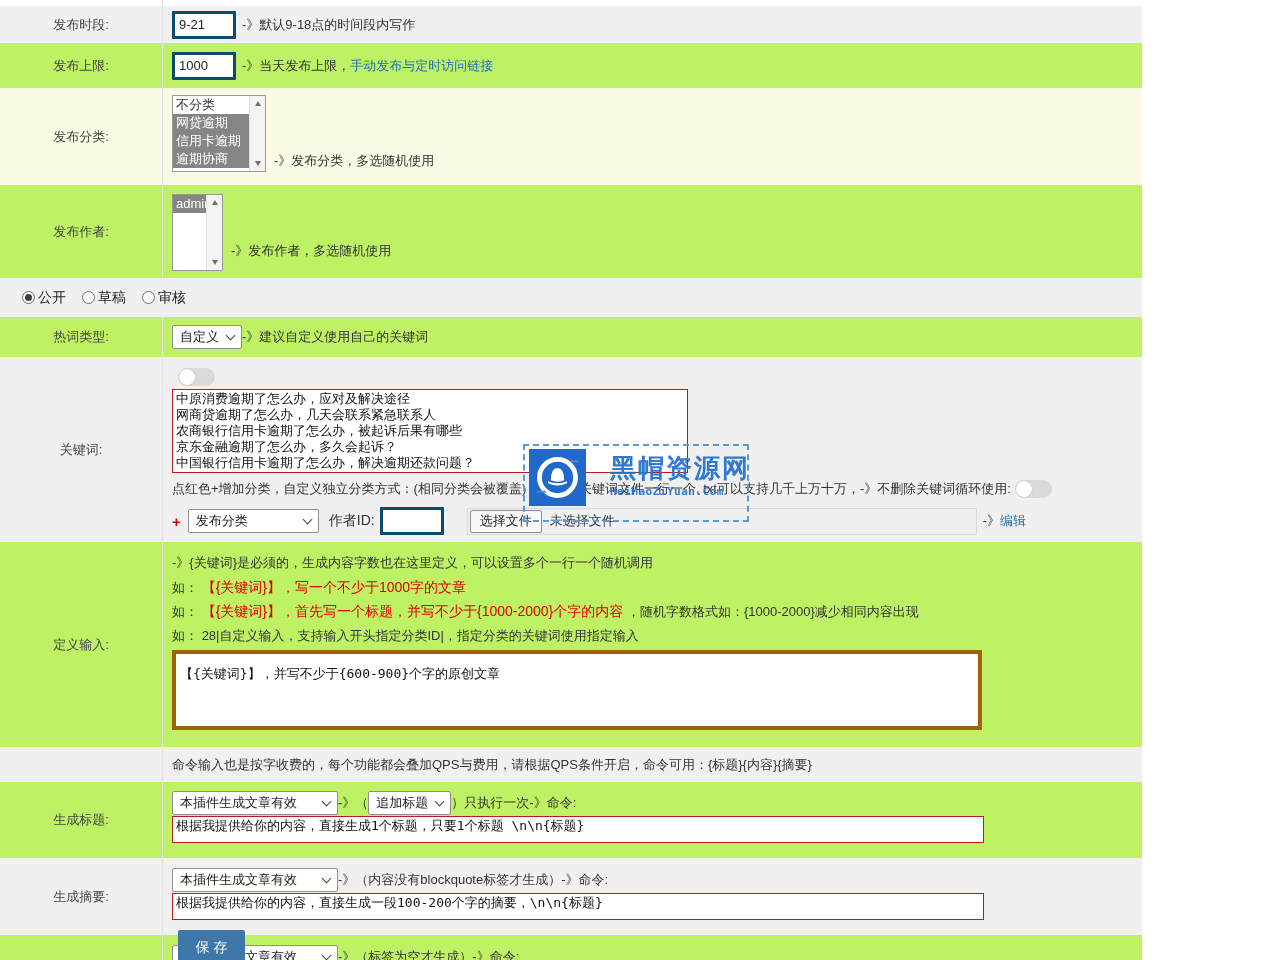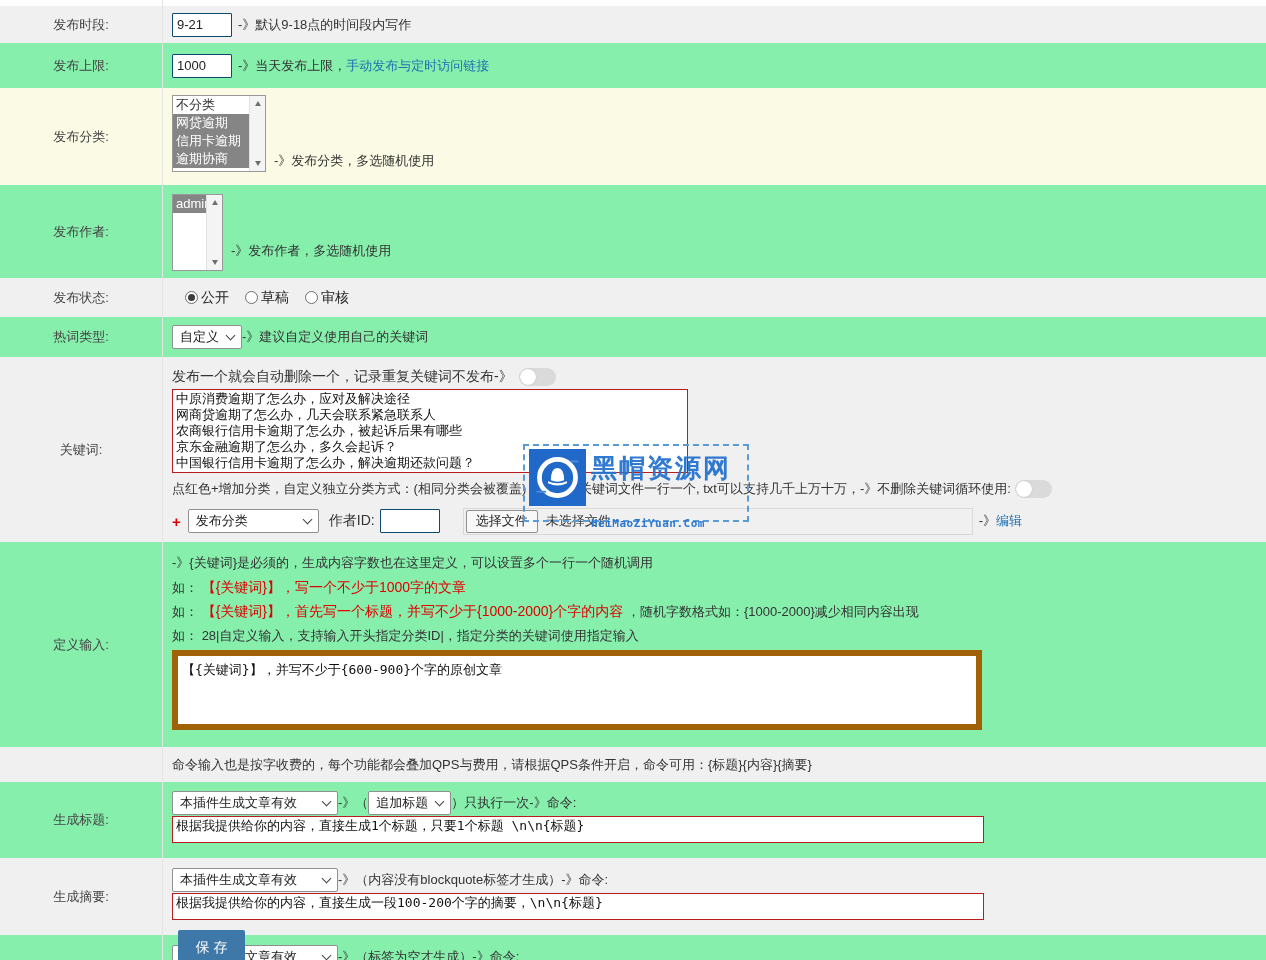--- a/index.html
+++ b/index.html
@@ -1,27 +1,27 @@
 <!DOCTYPE html>
 <html><head>
 <meta charset="utf-8">
 <style>
   html,body{margin:0;padding:0;background:#fff;}
-  #page{position:relative;width:1266px;height:960px;overflow:hidden;background:#86efac;
+  #page{position:relative;width:1142px;height:960px;overflow:hidden;background:#bef264;
         font-family:"Liberation Sans","DejaVu Sans",sans-serif;color:#333;font-size:13px;}
   .row{display:flex;width:100%;box-sizing:border-box;}
   .lbl{flex:0 0 163px;box-sizing:border-box;border-right:1px solid #e4e4e4;display:flex;
        align-items:center;justify-content:center;font-size:13px;color:#444;}
   .cnt{flex:1;padding-left:9px;position:relative;min-width:0;box-sizing:border-box;}
   .vc{display:flex;align-items:center;}
   .bg-gray{background:#f0f0f0;}
   .bg-yellow{background:#fbfbe5;}
   .hint{color:#333;font-size:13px;white-space:nowrap;}
   a.link{color:#2271b1;text-decoration:none;cursor:pointer;}
-  input.txt{height:22px;border:1px solid #0c4a6e;border-radius:1px;width:50px;padding:0 4px;
+  input.txt{height:22px;border:3px solid #0c4a6e;border-radius:1px;width:50px;padding:0 4px;
        font-size:13px;font-family:inherit;background:#fff;color:#222;box-sizing:content-box;}
   
   .sel-box{display:inline-flex;align-items:center;justify-content:space-between;border:1px solid #8f8f8f;
        border-radius:2px;background:#fff;height:24px;padding:0 7px;font-size:13px;color:#222;
        box-sizing:border-box;cursor:default;white-space:nowrap;}
   .chev{width:6px;height:6px;border-right:1.6px solid #444;border-bottom:1.6px solid #444;
        transform:rotate(45deg);margin-left:8px;margin-top:-3px;flex:0 0 auto;}
   
   .mselect{position:relative;background:#fff;border:1px solid #999;box-sizing:border-box;
        overflow:hidden;padding-right:16px;}
@@ -40,35 +40,35 @@
   .rdot.on::after{content:'';position:absolute;left:2px;top:2px;right:2px;bottom:2px;
        background:#3c3c3c;border-radius:50%;}
   
   .toggle{width:37px;height:18px;border-radius:10px;background:#dadada;position:relative;
        display:inline-block;flex:0 0 auto;vertical-align:middle;}
   .toggle::after{content:'';position:absolute;left:1px;top:1px;width:16px;height:16px;
        border-radius:50%;background:#fff;box-shadow:0 0 1px rgba(0,0,0,.3);}
   textarea{font-family:"DejaVu Sans Mono","Liberation Mono",monospace;font-size:13px;color:#111;
        background:#fff;resize:none;box-sizing:border-box;line-height:16px;}
   .ta-light{border:1px solid #b91c1c;padding:1px 3px;}
-  .ta-dark{border:6px solid #a16207;padding:6px 4px;}
+  .ta-dark{border:4px solid #a16207;padding:12px 4px;}
   .red{color:#e00000;font-weight:normal;font-size:14px;}
   .plus{color:#e00000;font-weight:bold;font-size:15px;margin-right:7px;}
   .filebox{display:inline-flex;align-items:center;border:1px solid #d9d9d9;height:27px;width:510px;
        box-sizing:border-box;background:transparent;}
   .filebtn{border:1px solid #8f8f8f;border-radius:2px;background:#f8f8f8;height:23px;margin-left:2px;
        padding:0 9px;font-size:13px;font-family:inherit;color:#222;}
   .filetxt{margin-left:8px;font-size:13px;color:#333;}
   #savebtn{position:absolute;left:178px;top:930px;width:67px;height:36px;background:#3e78a8;color:#fff;
        border:none;border-radius:2px;font-size:14px;font-family:inherit;z-index:6;cursor:pointer;}
   
   .wm{position:absolute;left:523px;top:444px;width:214px;height:68px;border:2px dashed #5b9bd5;
        z-index:10;pointer-events:none;display:flex;align-items:flex-start;padding:3px 4px;box-sizing:content-box;}
   .wm-logo{width:57px;height:57px;flex:0 0 auto;}
-  .wm-text{margin-left:5px;display:flex;flex-direction:column;justify-content:space-between;margin-top:4px;gap:32px;}
+  .wm-text{margin-left:24px;display:flex;flex-direction:column;justify-content:space-between;margin-top:4px;}
   .wm-title{font-size:26px;font-weight:bold;color:#2673cf;letter-spacing:2px;line-height:30px;white-space:nowrap;opacity:.95;}
   .wm-sub{font-size:11px;font-weight:bold;color:#2673cf;font-family:"DejaVu Sans Mono",monospace;
        letter-spacing:.5px;margin-top:2px;opacity:.95;}
   .nw{white-space:nowrap;}
 </style>
 </head>
 <body>
 
 <div id="page">
 
@@ -119,21 +119,20 @@
           <div class="arr-up"></div>
           <div class="arr-dn"></div>
         </div>
       <div class="opt sel">admin</div>
         </div>
       <span class="hint" style="align-self:flex-end;margin:0 0 18px 8px">-》发布作者，多选随机使用</span>
     </div>
   </div>
 
   <div class="row bg-gray" style="height:39px">
-    <div class="lbl">发布状态:</div>
     <div class="cnt vc" style="padding-left:22px">
       <span class="radio">
         <span class="rdot on"></span>
         <span>公开</span>
       </span>
       <span class="radio">
         <span class="rdot"></span>
         <span>草稿</span>
       </span>
       <span class="radio">
@@ -151,21 +150,20 @@
         <i class="chev"></i>
       </span>
       <span class="hint">-》建议自定义使用自己的关键词</span>
     </div>
   </div>
 
   <div class="row bg-gray" style="height:185px">
     <div class="lbl">关键词:</div>
     <div class="cnt">
       <div class="vc" style="margin-top:10px;height:20px">
-        <span class="nw" style="font-size:14px">发布一个就会自动删除一个，记录重复关键词不发布-》</span>
         <span class="toggle" style="margin-left:6px"></span>
       </div>
       <textarea class="ta-light" style="width: 516px; height: 84px; margin-top: 2px; display: block;">中原消费逾期了怎么办，应对及解决途径
 网商贷逾期了怎么办，几天会联系紧急联系人
 农商银行信用卡逾期了怎么办，被起诉后果有哪些
 京东金融逾期了怎么办，多久会起诉？
 中国银行信用卡逾期了怎么办，解决逾期还款问题？</textarea>
       <div class="vc" style="margin-top:6px;height:20px">
         <span class="nw" style="font-size:13px">点红色+增加分类，自定义独立分类方式：(相同分类会被覆盖)，支持txt关键词文件一行一个, txt可以支持几千上万十万，-》不删除关键词循环使用: </span>
         <span class="toggle" style="margin-left:4px"></span>

